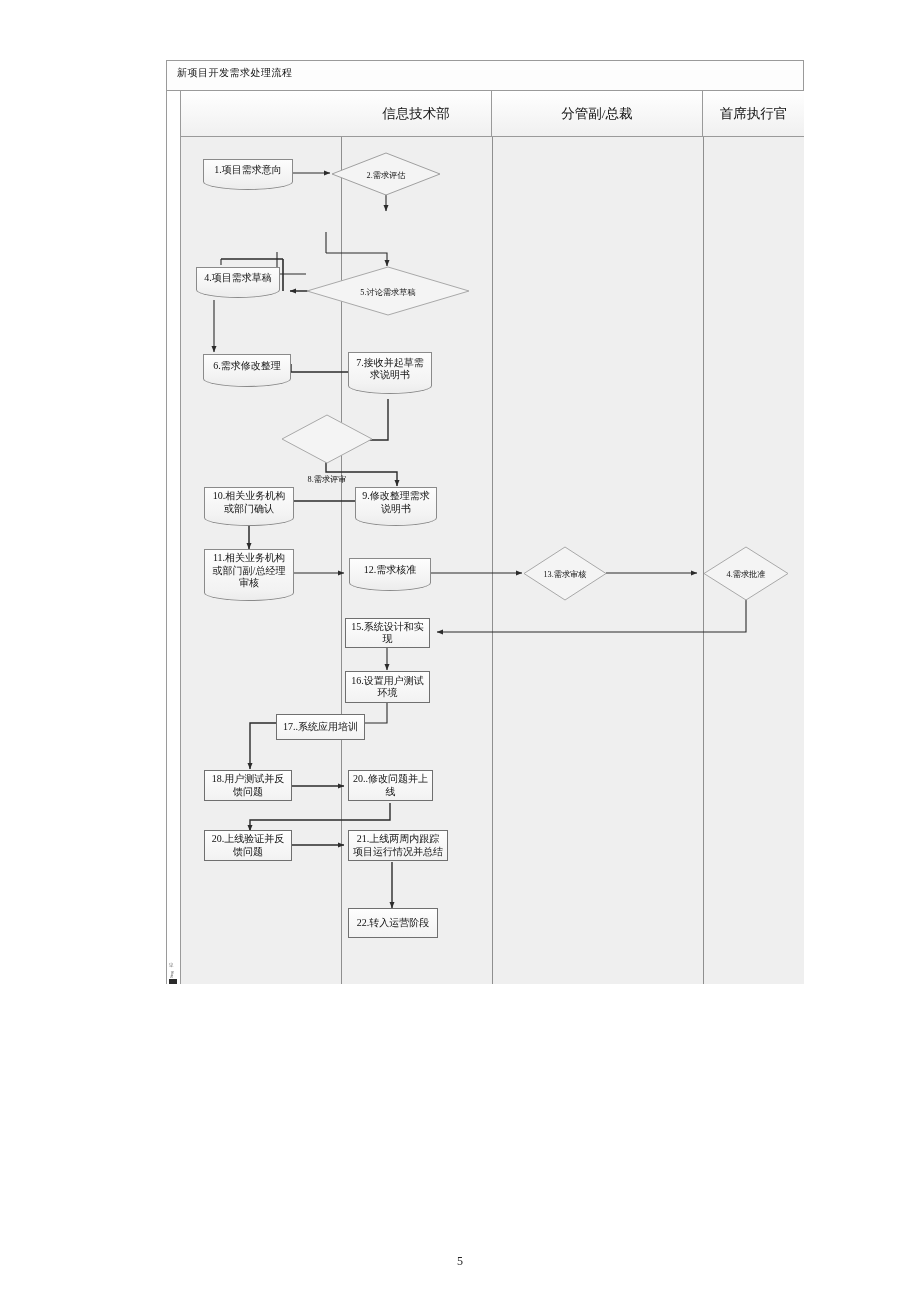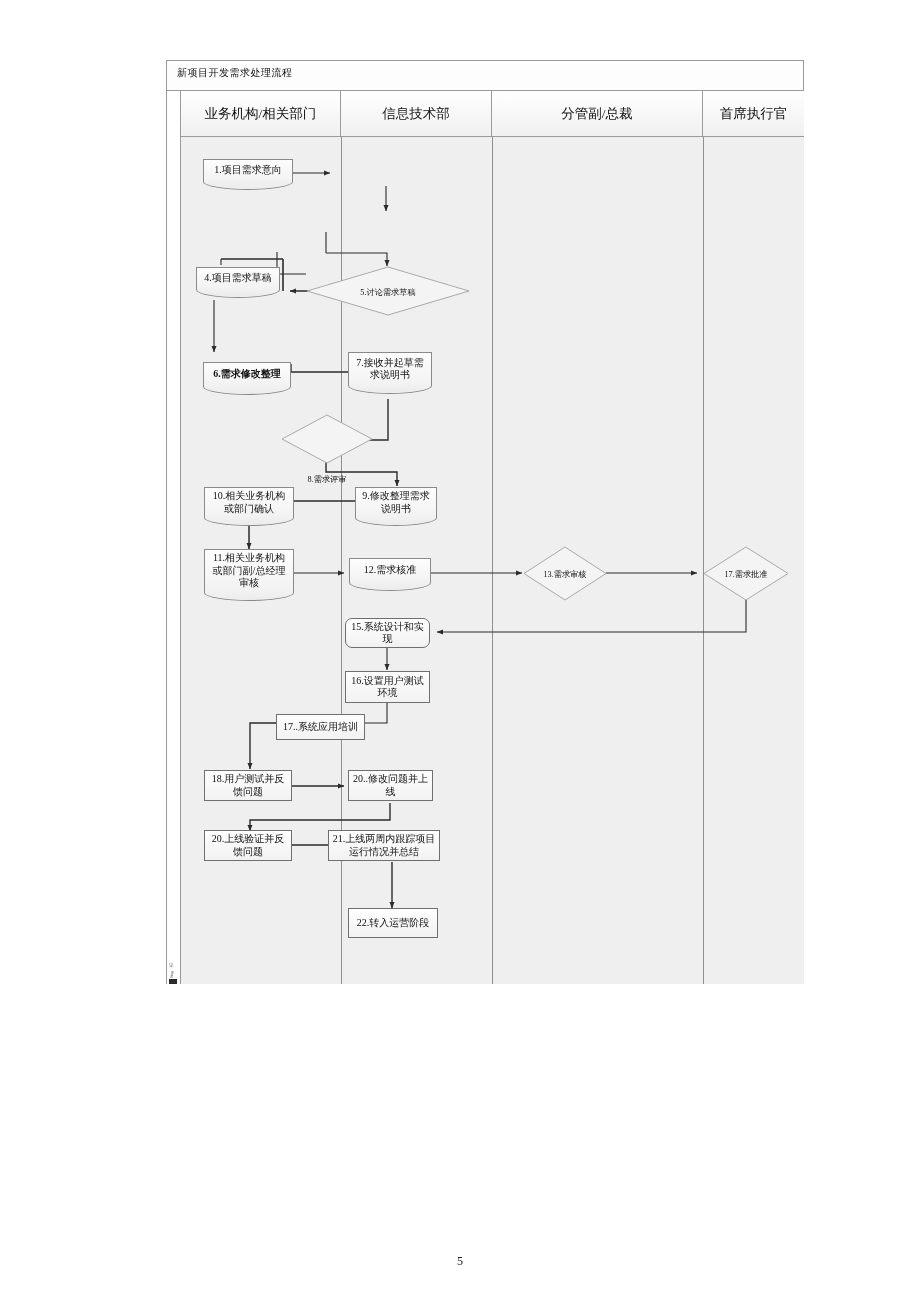--- a/index.html
+++ b/index.html
@@ -106,23 +106,20 @@
     <div class="title-row">
       <div class="title-text">新项目开发需求处理流程</div>
     </div>
 
     <div class="spine">
       <div class="spine-mark">Swg市</div>
       <div class="spine-tick"></div>
     </div>
 
     <div class="hdr-band">
-      <div class="hdr-cell div" style="left:0;width:160px;">
-        <span>业务机构/相关部门</span>
-      </div>
       <div class="hdr-cell div" style="left:160px;width:151px;">
         <span>信息技术部</span>
       </div>
       <div class="hdr-cell div" style="left:311px;width:211px;">
         <span>分管副/总裁</span>
       </div>
       <div class="hdr-cell" style="left:522px;width:101px;">
         <span>首席执行官</span>
       </div>
     </div>
@@ -193,34 +190,40 @@
       <path d="M292,845 L344,845" marker-end="url(#ah)" stroke-width="1.4"></path>
 
       <path d="M392,862 L392,908" marker-end="url(#ah)" stroke-width="1.4"></path>
     </g>
   </svg>
 
   <div class="node doc-shape" style="left:203px;top:159px;width:90px;height:22px;">
     <span>1.项目需求意向</span>
   </div>
 
+  <div class="diamond-wrap" style="left:331px;top:152px;width:110px;height:44px;">
+    <svg width="110" height="44">
+        <polygon points="55,1 109,22 55,43 1,22" fill="#f4f4f4" stroke="#a0a0a0" stroke-width="1"></polygon>
+      </svg>
+    <div class="diamond-label" style="top:19px;">2.需求评估</div>
+  </div>
 
 
   <div class="node doc-shape" style="left:196px;top:267px;width:84px;height:22px;">
     <span>4.项目需求草稿</span>
   </div>
 
   <div class="diamond-wrap" style="left:306px;top:266px;width:164px;height:50px;">
     <svg width="164" height="50">
         <polygon points="82,1 163,25 82,49 1,25" fill="#f4f4f4" stroke="#a9a9a9" stroke-width="1"></polygon>
       </svg>
     <div class="diamond-label" style="top:22px;">5.讨论需求草稿</div>
   </div>
 
-  <div class="node doc-shape" style="left:203px;top:362px;width:88px;height:24px;font-weight:bold;">
+  <div class="node doc-shape" style="left:203px;top:354px;width:88px;height:24px;">
     <span>6.需求修改整理</span>
   </div>
 
   <div class="node doc-shape" style="left:348px;top:352px;width:84px;height:33px;">
     <span>7.接收并起草需求说明书</span>
   </div>
 
   <div class="diamond-wrap" style="left:281px;top:414px;width:92px;height:50px;">
     <svg width="92" height="50">
         <polygon points="46,1 91,25 46,49 1,25" fill="#f4f4f4" stroke="#a9a9a9" stroke-width="1"></polygon>
@@ -248,24 +251,24 @@
     <svg width="84" height="55">
         <polygon points="42,1 83,27.5 42,54 1,27.5" fill="#f4f4f4" stroke="#a9a9a9" stroke-width="1"></polygon>
       </svg>
     <div class="diamond-label" style="top:24px;">13.需求审核</div>
   </div>
 
   <div class="diamond-wrap" style="left:703px;top:546px;width:86px;height:55px;">
     <svg width="86" height="55">
         <polygon points="43,1 85,27.5 43,54 1,27.5" fill="#f4f4f4" stroke="#a9a9a9" stroke-width="1"></polygon>
       </svg>
-    <div class="diamond-label" style="top:24px;">17.需求批准</div>
-  </div>
-
-  <div class="node rect" style="left:345px;top:618px;width:85px;height:30px;border-radius:7px;">
+    <div class="diamond-label" style="top:24px;">4.需求批准</div>
+  </div>
+
+  <div class="node rect" style="left:345px;top:618px;width:85px;height:30px;">
     <span>15.系统设计和实现</span>
   </div>
 
   <div class="node rect" style="left:345px;top:671px;width:85px;height:32px;">
     <span>16.设置用户测试环境</span>
   </div>
 
   <div class="node rect" style="left:276px;top:714px;width:89px;height:26px;">
     <span>17..系统应用培训</span>
   </div>
@@ -275,21 +278,21 @@
   </div>
 
   <div class="node rect" style="left:348px;top:770px;width:85px;height:31px;">
     <span>20..修改问题并上线</span>
   </div>
 
   <div class="node rect" style="left:204px;top:830px;width:88px;height:31px;">
     <span>20.上线验证并反馈问题</span>
   </div>
 
-  <div class="node rect" style="left:328px;top:830px;width:112px;height:31px;">
+  <div class="node rect" style="left:348px;top:830px;width:100px;height:31px;">
     <span>21.上线两周内跟踪项目运行情况并总结</span>
   </div>
 
   <div class="node rect" style="left:348px;top:908px;width:90px;height:30px;">
     <span>22.转入运营阶段</span>
   </div>
 
   <div class="page-no">5</div>
 
 </div>

